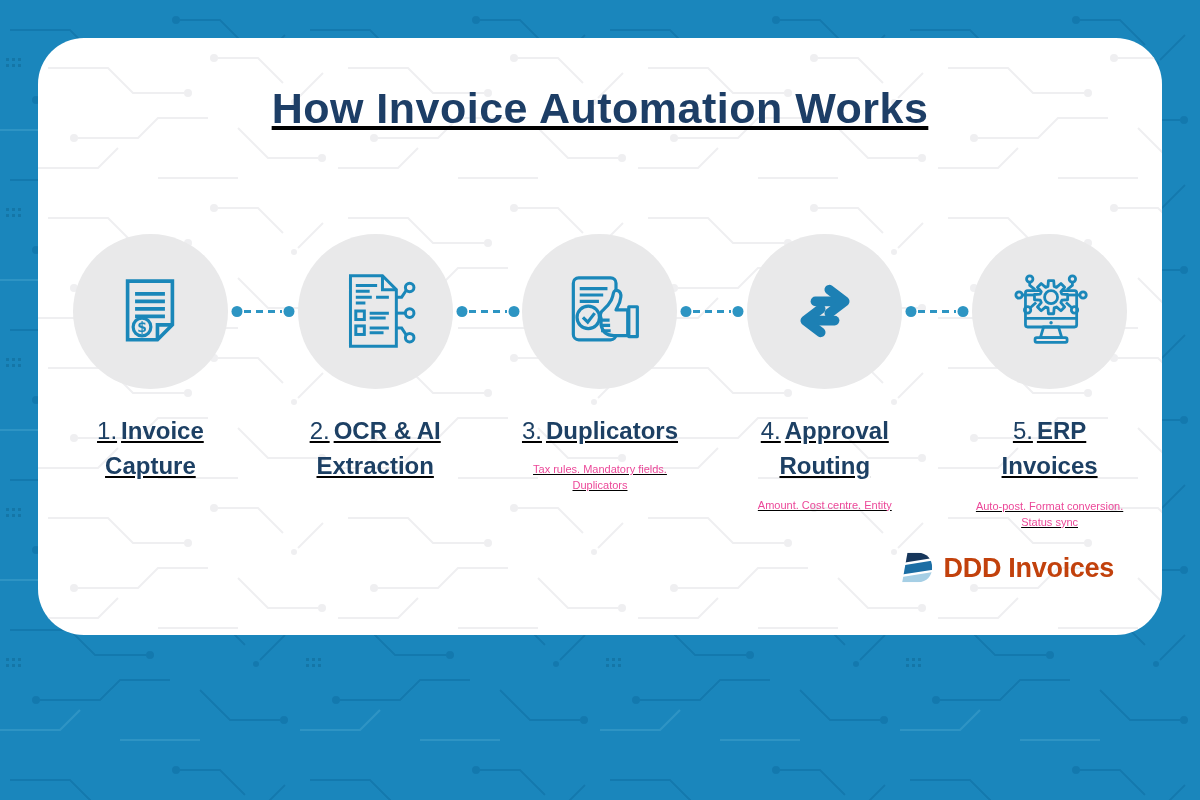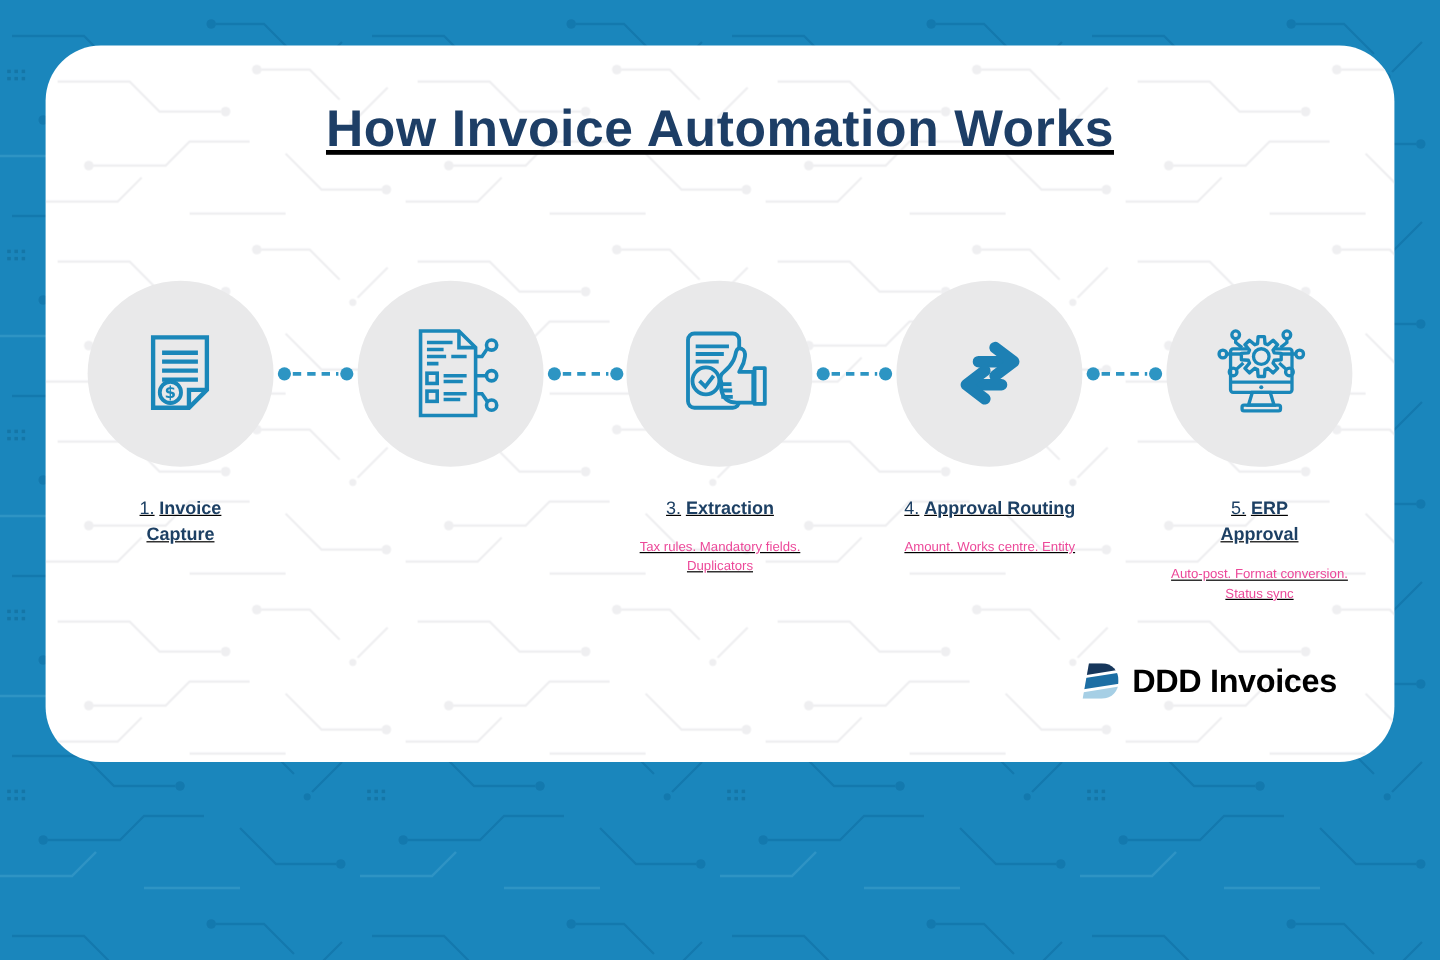--- a/index.html
+++ b/index.html
@@ -9,31 +9,31 @@
   .card{position:absolute;left:38px;top:38px;width:1124px;height:597px;background:#ffffff;
         border-radius:46px;overflow:hidden;text-decoration:underline;}
   .card-pattern{position:absolute;left:0;top:0;}
   .card-content{position:relative;width:100%;height:100%;}
   .main-title{margin:0;padding-top:44px;text-align:center;font-size:43px;font-weight:700;
         letter-spacing:.5px;color:#1d3e66;line-height:1.25;}
   .steps{position:relative;display:flex;margin-top:98px;}
   .step{flex:1;display:flex;flex-direction:column;align-items:center;}
   .circle{width:155px;height:155px;border-radius:50%;background:#e9e9ea;
         display:flex;align-items:center;justify-content:center;}
-  .step-title{margin-top:24px;font-size:15px;font-weight:700;color:#1d4064;
+  .step-title{margin-top:24px;font-size:24px;font-weight:700;color:#1d4064;
         text-align:center;line-height:1.48;}
   .step-title .num{font-weight:400;margin-right:4px;}
   .t0{max-width:118px;} .t1{max-width:160px;} .t2{max-width:190px;} .t3{max-width:150px;text-align:center;} .t4{max-width:108px;}
   .step-desc{margin-top:14px;font-size:11px;font-weight:400;color:#ec4899;
         text-align:center;line-height:1.43;}
   .d0{max-width:165px;} .d1{max-width:195px;} .d2{max-width:185px;} .d3{max-width:180px;} .d4{max-width:160px;margin-top:15px;}
   .connector{position:absolute;top:71px;}
   .c0{left:193px;} .c1{left:418px;} .c2{left:642px;} .c3{left:867px;}
   .logo{position:absolute;right:48px;bottom:50px;display:flex;align-items:center;gap:9px;}
-  .logo-text{font-size:27px;font-weight:700;color:#000000;letter-spacing:-.3px;}
+  .logo-text{font-size:27px;font-weight:700;color:#c2410c;letter-spacing:-.3px;}
 </style>
 </head>
 <body>
 
 <div class="frame">
 
   <svg class="bg-pattern" width="1200" height="800">
     <defs>
       <pattern id="cirB" width="300" height="150" patternUnits="userSpaceOnUse">
         <g stroke="#0e6fa4" stroke-width="2" fill="none" opacity="0.6">
@@ -124,20 +124,23 @@
                 <path d="M40 61 H58 M40 65.5 H53"></path>
                 <path d="M65 32 H70 L74 26"></path>
                   <circle cx="77.5" cy="23" r="4"></circle>
                 <path d="M65 47 H73"></path>
                   <circle cx="77.5" cy="47" r="4"></circle>
                 <path d="M65 61 H70 L74 67"></path>
                   <circle cx="77.5" cy="70" r="4"></circle>
               </g>
             </svg>
           </div>
+          <div class="step-title t1">
+            <span class="num">2.</span><span>OCR &amp; AI Extraction</span>
+          </div>
         </div>
 
         <div class="step">
           <div class="circle">
             <svg width="96" height="96" viewBox="0 0 90 90">
               <g stroke="#1a87b9" stroke-width="3" fill="none">
                 <rect x="20" y="14" width="40" height="58" rx="5"></rect>
                 <path d="M26 24 H52 M26 30 H48 M26 36 H44"></path>
                 <circle cx="34" cy="51" r="10.5"></circle>
                 <path d="M29 51 L33.5 55.5 L40 47"></path>
@@ -145,40 +148,40 @@
               <g stroke="#1a87b9" stroke-width="3" fill="#e9e9ea" stroke-linejoin="round">
                 <path d="M46 52 Q44 47 48 44 Q53 40 55.5 35 Q57 31.5 57.5 28.5 Q58.5 24.5 62 26 Q65 27.5 64.5 32 Q64 37 61 42 L60 44 H71 L71 68 H58 Q48 68 46 58 Z"></path>
                 <rect x="72" y="41" width="8" height="28"></rect>
               </g>
               <g stroke="#1a87b9" stroke-width="3" fill="none">
                 <path d="M46 53.5 H54 M46 58.5 H54.5 M46 63.5 H55"></path>
               </g>
             </svg>
           </div>
           <div class="step-title t2">
-            <span class="num">3.</span><span>Extraction</span>
+            <span class="num">3.</span><span>Duplicators</span>
           </div>
           <div class="step-desc d2">Tax rules. Mandatory fields. Duplicators</div>
         </div>
 
         <div class="step">
           <div class="circle">
             <svg width="96" height="96" viewBox="0 0 90 90">
               <g stroke="#1d80b4" stroke-width="9" fill="none" stroke-linecap="round" stroke-linejoin="round">
                 <path d="M36 36 H55"></path>
                 <path d="M49 25 L63.5 36 L49 47"></path>
                 <path d="M54 54 H35"></path>
                 <path d="M41 43 L26.5 54 L41 65"></path>
               </g>
             </svg>
           </div>
           <div class="step-title t3">
             <span class="num">4.</span><span>Approval Routing</span>
           </div>
-          <div class="step-desc d3">Amount. Works centre. Entity</div>
+          <div class="step-desc d3">Amount. Cost centre. Entity</div>
         </div>
 
         <div class="step">
           <div class="circle">
             <svg width="96" height="96" viewBox="0 0 90 90">
               <g stroke="#1a87b9" stroke-width="2.6" fill="none">
                 <rect x="22" y="26" width="48" height="34" rx="2"></rect>
                 <path d="M22 52 H70"></path>
                 <circle cx="46" cy="56" r="1.6" fill="#1a87b9" stroke="none"></circle>
                 <path d="M39 60 L53 60 L56 70 L36 70 Z"></path>
@@ -196,21 +199,21 @@
                 <circle cx="68" cy="44" r="3"></circle>
                   <path d="M65.5 42 L60 37"></path>
               </g>
               <g transform="translate(46 32) scale(1.05)">
                 <polygon points="9.61,-2.76 14.82,-2.35 14.82,2.35 9.61,2.76 8.75,4.84 12.14,8.82 8.82,12.14 4.84,8.75 2.76,9.61 2.35,14.82 -2.35,14.82 -2.76,9.61 -4.84,8.75 -8.82,12.14 -12.14,8.82 -8.75,4.84 -9.61,2.76 -14.82,2.35 -14.82,-2.35 -9.61,-2.76 -8.75,-4.84 -12.14,-8.82 -8.82,-12.14 -4.84,-8.75 -2.76,-9.61 -2.35,-14.82 2.35,-14.82 2.76,-9.61 4.84,-8.75 8.82,-12.14 12.14,-8.82 8.75,-4.84" fill="#e9e9ea" stroke="#1a87b9" stroke-width="2.5" stroke-linejoin="round"></polygon>
                 <circle cx="0" cy="0" r="5.8" fill="none" stroke="#1a87b9" stroke-width="2.5"></circle>
               </g>
             </svg>
           </div>
           <div class="step-title t4">
-            <span class="num">5.</span><span>ERP Approval</span>
+            <span class="num">5.</span><span>ERP Invoices</span>
           </div>
           <div class="step-desc d4">Auto-post. Format conversion. Status sync</div>
         </div>
 
         <svg class="connector c0" width="64" height="13">
           <circle cx="6" cy="6.5" r="5.5" fill="#2d95c3"></circle>
           <line x1="13" y1="6.5" x2="51" y2="6.5" stroke="#2d95c3" stroke-width="3.2" stroke-dasharray="7 5"></line>
           <circle cx="58" cy="6.5" r="5.5" fill="#2d95c3"></circle>
         </svg>
         <svg class="connector c1" width="64" height="13">

